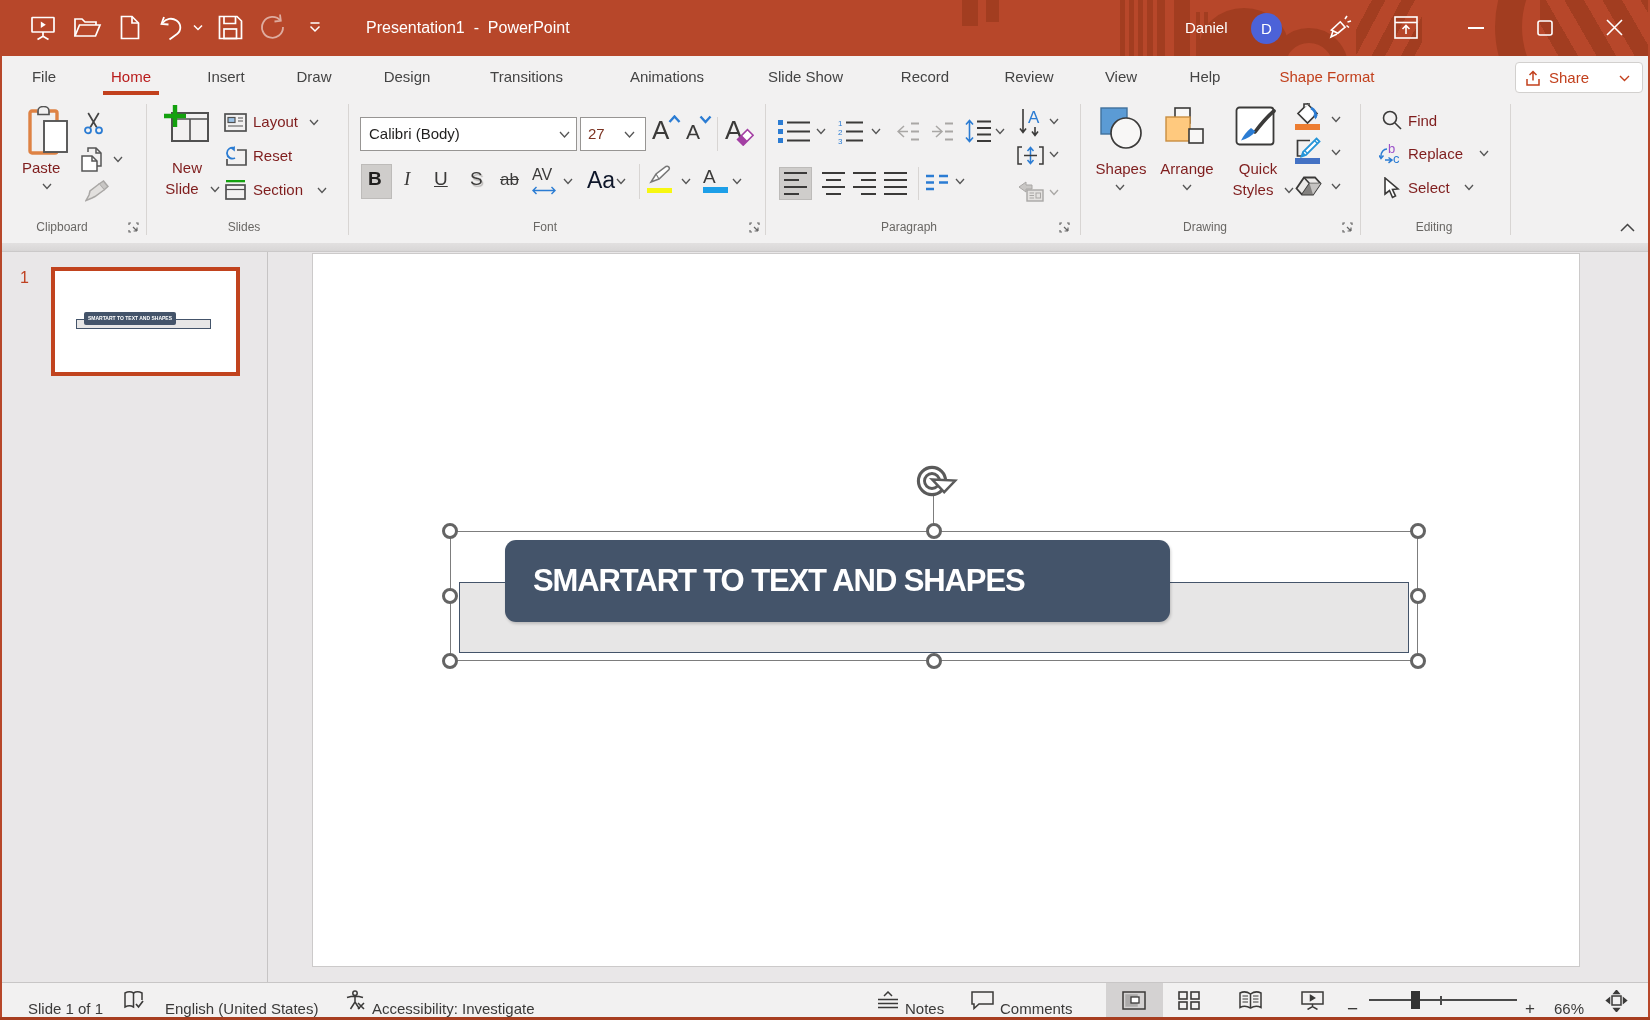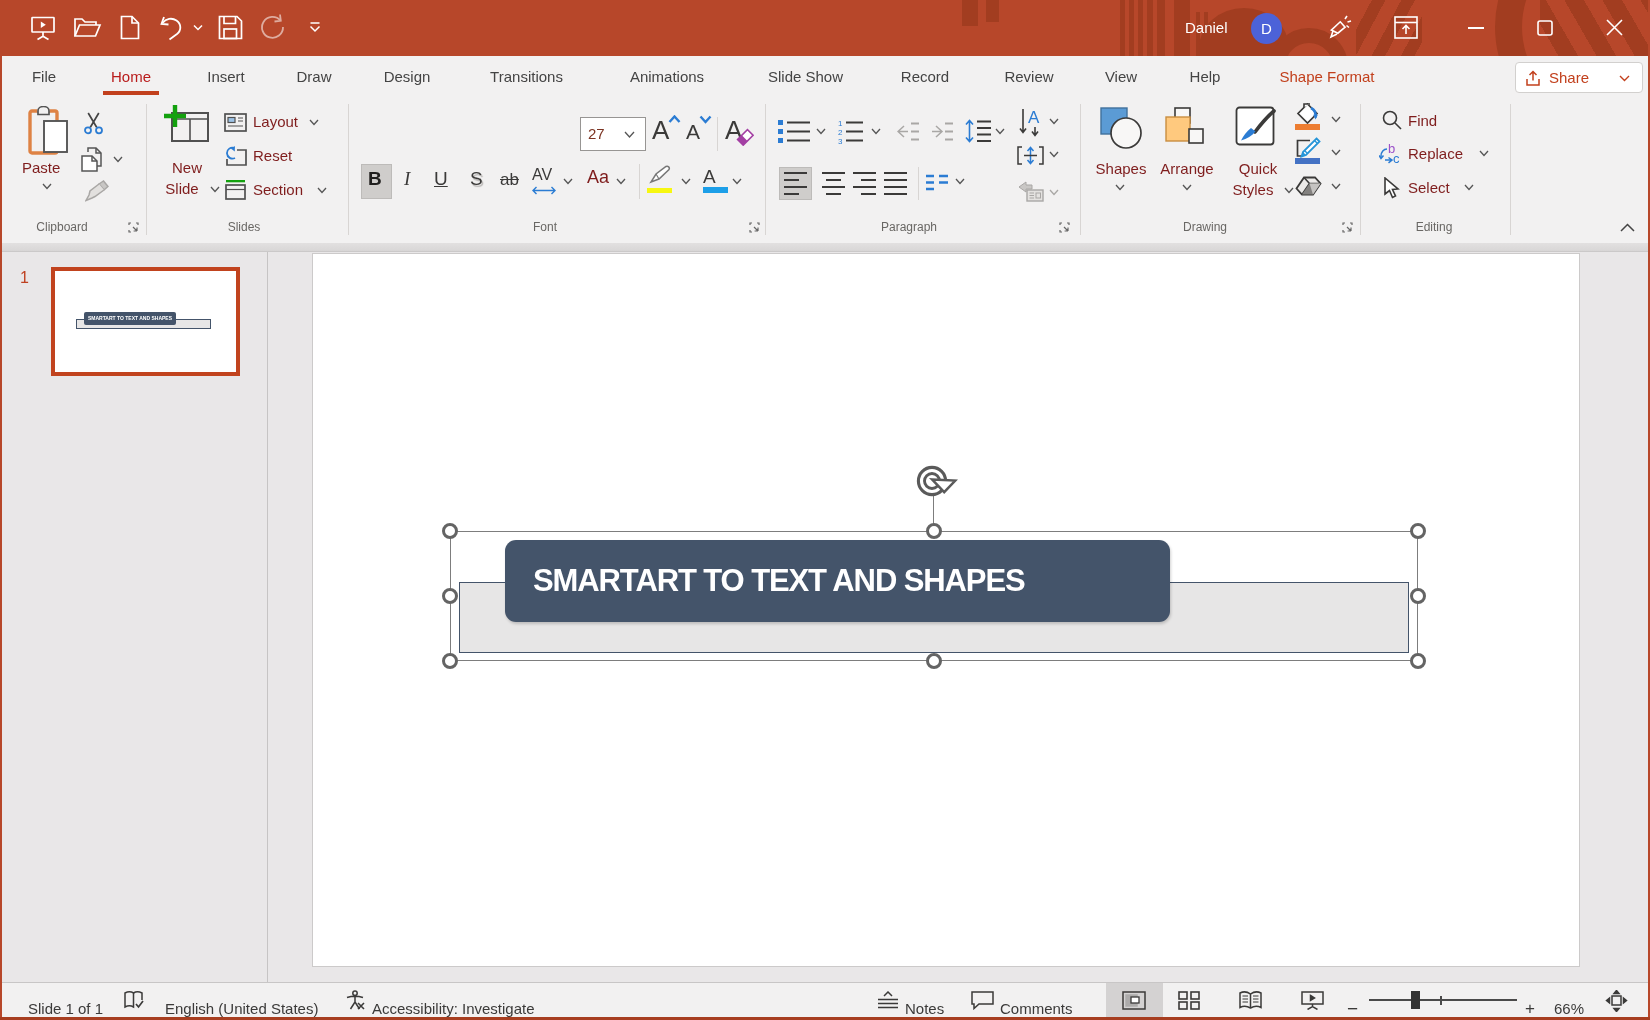--- a/index.html
+++ b/index.html
@@ -83,20 +83,21 @@
     <rect x="6" y="14" width="12.5" height="9.5"></rect>
   </svg>
   <svg class="abs" style="left:258px;top:14px;opacity:0.55;" width="28" height="27" viewBox="0 0 28 27" fill="none" stroke="#fff" stroke-width="1.8">
     <path d="M22.5 6.5 A 10.5 10.5 0 1 0 25 13"></path>
     <path d="M22 0.5 L22.8 6.8 L16.5 7.5"></path>
   </svg>
   <svg class="abs" style="left:308px;top:22px;" width="14" height="11" viewBox="0 0 14 11" fill="none" stroke="#fff" stroke-width="1.5">
     <path d="M2.5 1 H11.5"></path>
     <path d="M2.5 4.5 L7 9 L11.5 4.5"></path>
   </svg>
+  <div id="title-text">Presentation1&nbsp;&nbsp;-&nbsp;&nbsp;PowerPoint</div>
 
   <div class="abs" style="left:1185px;top:0;height:56px;line-height:56px;color:#fff;font-size:15px;">Daniel</div>
   <div class="abs" style="left:1251px;top:13px;width:31px;height:31px;border-radius:50%;background:#4C62D8;color:#fff;font-size:15px;text-align:center;line-height:31px;">D</div>
   <svg class="abs" style="left:1327px;top:15px;" width="26" height="26" viewBox="0 0 26 26" fill="none" stroke="#fff" stroke-width="1.6">
     <path d="M4 14 L14 7 L18 13 L10 18 Z" transform="rotate(-8 12 12)"></path>
     <path d="M6 16 L4 22 L10 19"></path>
     <path d="M18 4 L20 1 M20.5 7 L24 6 M19.5 10.5 L22 12.5"></path>
   </svg>
   <svg class="abs" style="left:1394px;top:16px;" width="24" height="23" viewBox="0 0 24 23" fill="none" stroke="#fff" stroke-width="1.6">
     <rect x="1" y="1" width="22" height="21"></rect>
@@ -207,20 +208,26 @@
     <rect x="2" y="5" width="19" height="14" stroke="#505050" stroke-width="1.7"></rect>
     <path d="M2 9.5 H21" stroke="#505050" stroke-width="1.2"></path>
   </svg>
   <div class="rtext" style="left:251px;top:181px;">Section</div>
   <svg class="chev" style="left:315px;top:187px;" width="10" height="7" viewBox="0 0 10 7" fill="none" stroke="#555" stroke-width="1.3">
       <path d="M1 1 L5 5.5 L9 1"></path>
     </svg>
   <div class="glabel" style="left:202px;width:80px;">Slides</div>
   <div class="gsep" style="left:346px;"></div>
 
+  <div class="abs" style="left:358px;top:117px;width:217px;height:34px;background:#fff;border:1px solid #979593;">
+    <div class="abs" style="left:8px;top:0;line-height:32px;font-size:15px;color:#201F1E;">Calibri (Body)</div>
+    <svg class="chev" style="left:198px;top:13px;" width="11" height="8" viewBox="0 0 11 8" fill="none" stroke="#555" stroke-width="1.3">
+        <path d="M1 1 L5.5 6 L10 1"></path>
+      </svg>
+  </div>
   <div class="abs" style="left:578px;top:117px;width:66px;height:34px;background:#fff;border:1px solid #979593;">
     <div class="abs" style="left:7px;top:0;line-height:32px;font-size:15px;color:#7B3322;">27</div>
     <svg class="chev" style="left:43px;top:13px;" width="11" height="8" viewBox="0 0 11 8" fill="none" stroke="#555" stroke-width="1.3">
         <path d="M1 1 L5.5 6 L10 1"></path>
       </svg>
   </div>
   <div class="abs" style="left:650px;top:115px;font-size:26px;color:#3b3a39;">A</div>
   <svg class="abs" style="left:666px;top:115px;" width="13" height="9" viewBox="0 0 13 9" fill="none" stroke="#2B7CD3" stroke-width="2.4">
       <path d="M1.5 7 L6.5 1.5 L11.5 7"></path>
     </svg>
@@ -243,21 +250,21 @@
   <div class="abs" style="left:432px;top:168px;font-size:19px;text-decoration:underline;color:#3b3a39;">U</div>
   <div class="abs" style="left:468px;top:168px;font-size:19px;color:#3b3a39;text-shadow:1.5px 1.5px 1px #b9b7b5;">S</div>
   <div class="abs" style="left:498px;top:170px;font-size:17px;text-decoration:line-through;color:#3b3a39;">ab</div>
   <div class="abs" style="left:530px;top:166px;font-size:16px;color:#3b3a39;letter-spacing:0px;">AV</div>
   <svg class="abs" style="left:529px;top:186px;" width="26" height="9" viewBox="0 0 26 9" fill="none" stroke="#2B7CD3" stroke-width="1.4">
       <path d="M2 4.5 H24 M5.5 1 L2 4.5 L5.5 8 M20.5 1 L24 4.5 L20.5 8"></path>
     </svg>
   <svg class="chev" style="left:561px;top:178px;" width="10" height="7" viewBox="0 0 10 7" fill="none" stroke="#555" stroke-width="1.3">
       <path d="M1 1 L5 5.5 L9 1"></path>
     </svg>
-  <div class="abs" style="left:585px;top:167px;font-size:18px;color:#7f1d1d;">Aa</div>
+  <div class="abs" style="left:585px;top:167px;font-size:23px;color:#0f172a;">Aa</div>
   <svg class="chev" style="left:614px;top:178px;" width="10" height="7" viewBox="0 0 10 7" fill="none" stroke="#555" stroke-width="1.3">
       <path d="M1 1 L5 5.5 L9 1"></path>
     </svg>
   <div class="gsep" style="left:637px;top:164px;height:35px;"></div>
   <svg class="abs" style="left:645px;top:165px;" width="26" height="22" viewBox="0 0 26 22" fill="none">
     <path d="M12 14 L4 17 L9 9 L19 1.5 A2.2 2.2 0 0 1 22 4.5 Z" stroke="#777" stroke-width="1.5" fill="#fff"></path>
     <path d="M12 14 L9 9" stroke="#777" stroke-width="1.2"></path>
   </svg>
   <div class="abs" style="left:645px;top:188px;width:25px;height:5px;background:#F7F711;"></div>
   <svg class="chev" style="left:679px;top:178px;" width="10" height="7" viewBox="0 0 10 7" fill="none" stroke="#555" stroke-width="1.3">

